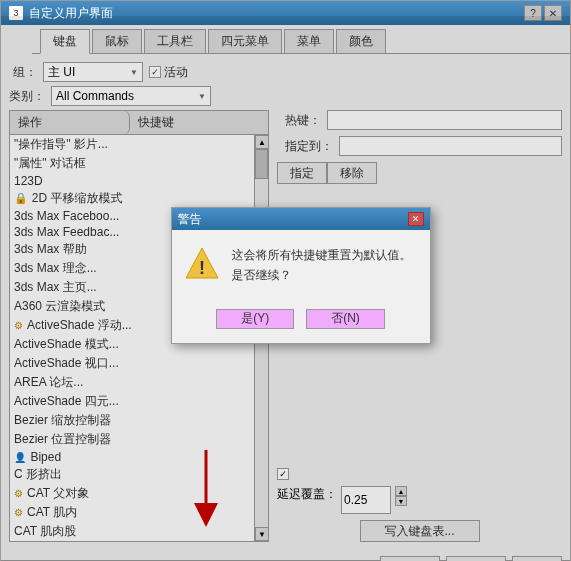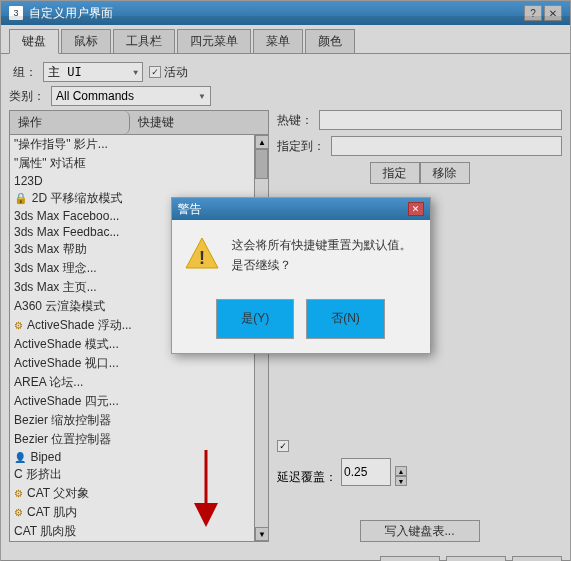--- a/index.html
+++ b/index.html
@@ -79,20 +79,21 @@
       color: #333;
     }
 
     
     .tab-bar {
       display: flex;
       background: #f0f0f0;
       padding: 4px 8px 0 8px;
       border-bottom: 1px solid #999;
       flex-shrink: 0;
+      margin-left: 31px;
     }
 
     .tab {
       padding: 3px 12px;
       background: #ddd;
       border: 1px solid #999;
       border-bottom: none;
       margin-right: 2px;
       cursor: pointer;
       font-size: 12px;
@@ -279,20 +280,21 @@
       display: flex;
       align-items: center;
       gap: 6px;
     }
 
     .right-label {
       color: #333;
       min-width: 36px;
       text-align: right;
       font-size: 12px;
+      margin-left: 8px;
     }
 
     .right-input {
       height: 20px;
       border: 1px solid #999;
       background: white;
       flex: 1;
     }
 
     .btn {
@@ -311,33 +313,32 @@
     
     .right-bottom {
       margin-top: auto;
       display: flex;
       flex-direction: column;
       gap: 6px;
     }
 
     .assign-row {
       display: flex;
-      justify-content: center;
       gap: 0;
     }
 
     .checkbox-row {
       display: flex;
       align-items: center;
       gap: 4px;
     }
 
     .delay-row {
       display: flex;
-      align-items: flex-end;
+      align-items: flex-start;
       gap: 4px;
     }
 
     .spinner {
       height: 28px;
       width: 50px;
       border: 1px solid #999;
       background: white;
       display: flex;
       align-items: center;
@@ -428,23 +429,23 @@
     }
 
     .dialog-buttons {
       display: flex;
       justify-content: center;
       gap: 12px;
       padding: 8px 12px 14px;
     }
 
     .dialog-btn {
-      height: 40px;
+      height: 20px;
       padding: 0 24px;
-      background: #0ea5e9;
+      background: #f0abfc;
       border: 1px solid #999;
       font-size: 12px;
       color: #333;
       cursor: pointer;
       min-width: 70px;
       display: flex;
       align-items: center;
       justify-content: center;
     }
 
@@ -511,21 +512,21 @@
     </div>
     <div class="tab">
       <span>颜色</span>
     </div>
   </div>
 
   <div class="content">
 
     <div class="row">
       <span class="label">组：</span>
-      <div class="dropdown" style="min-width:100px;font-family:Liberation Mono, monospace;">
+      <div class="dropdown" style="min-width:100px;">
         <span>主 UI</span>
         <span class="dropdown-arrow">▼</span>
       </div>
       <label class="checkbox-label">
         <div class="checkbox">✓</div>
         <span>活动</span>
       </label>
     </div>
 
     <div class="row">
@@ -655,21 +656,21 @@
             <span>延迟覆盖：</span>
             <div class="spinner">
               <span>0.25</span>
             </div>
             <div style="display:flex;flex-direction:column;">
               <div style="width:12px;height:10px;background:#ddd;border:1px solid #999;font-size:7px;display:flex;align-items:center;justify-content:center;cursor:pointer;">▲</div>
               <div style="width:12px;height:10px;background:#ddd;border:1px solid #999;font-size:7px;display:flex;align-items:center;justify-content:center;cursor:pointer;">▼</div>
             </div>
           </div>
 
-          <div style="display:flex;justify-content:center;margin-top:28px;">
+          <div style="display:flex;justify-content:center;">
             <button class="btn" style="min-width:120px;">写入键盘表...</button>
           </div>
         </div>
 
       </div>
     </div>
 
   </div>
 
   <div class="bottom-bar">

